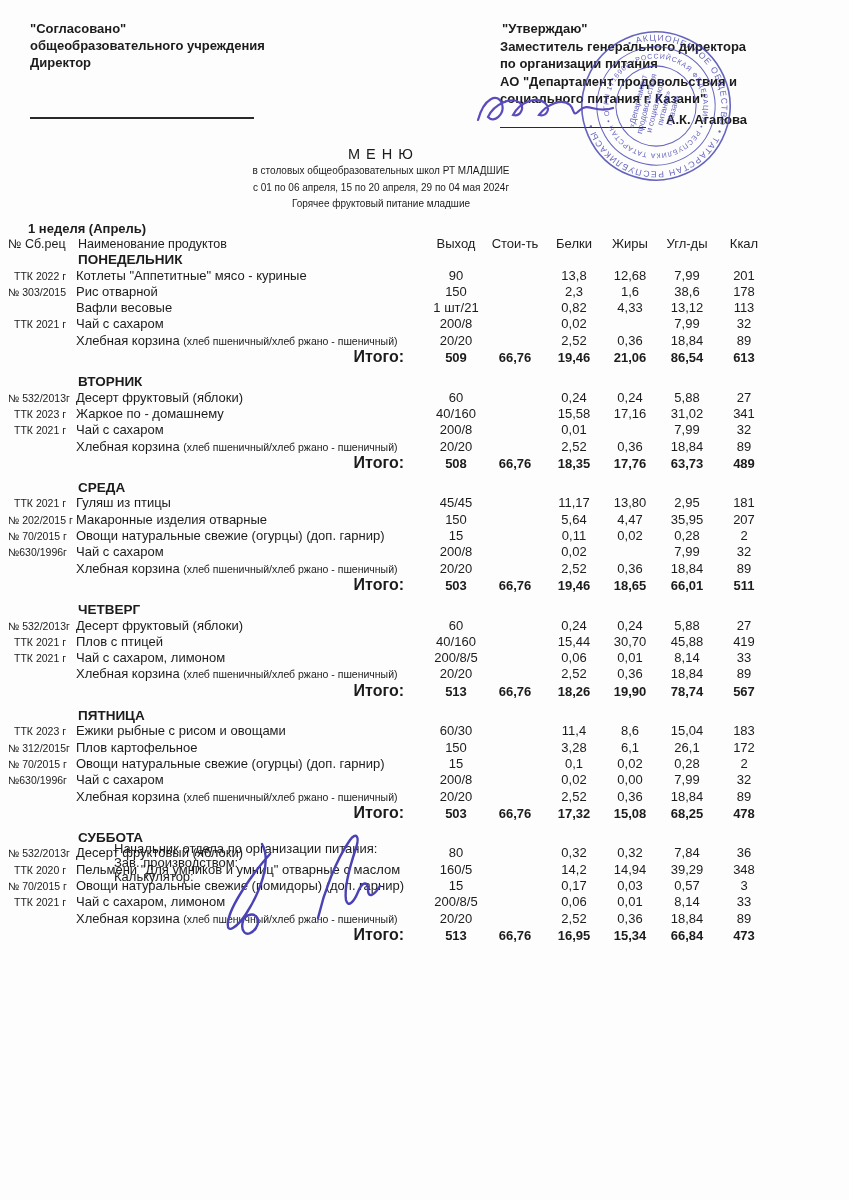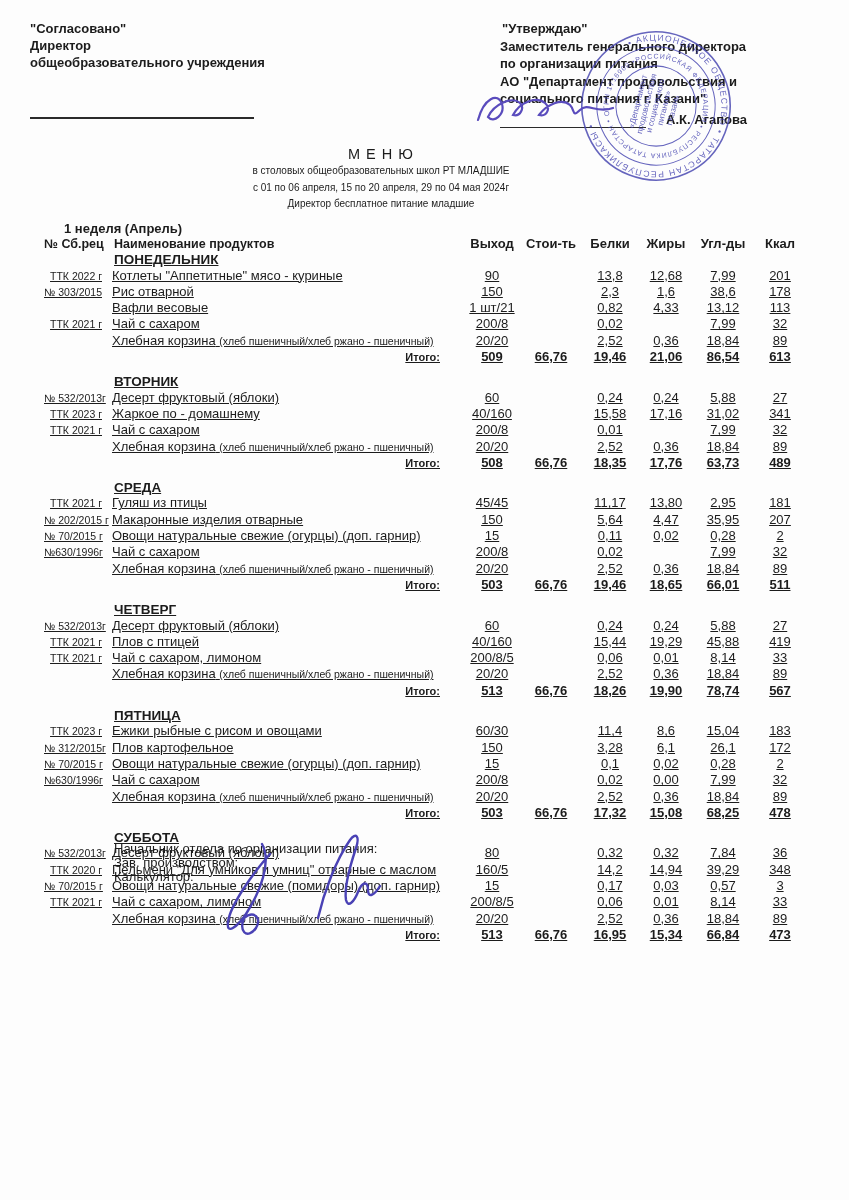--- a/index.html
+++ b/index.html
@@ -18,56 +18,56 @@
   .approve-row { margin-top:3px; display:flex; align-items:flex-end; }
   .approve-line { display:inline-block; width:146px; border-bottom:1.5px solid #2a2a2a; height:14px; }
   .approve-name { margin-left:20px; }
 
   
   .title-block { left:0; top:146px; width:762px; text-align:center; font-weight:normal; }
   .title-block .t1 { font-size:14.5px; letter-spacing:1px; line-height:17px; }
   .title-block .t2, .title-block .t3, .title-block .t4 { font-size:10px; line-height:16.5px; }
 
   
-  .menu-table { left:0; top:221px; width:849px; padding-left:44px; box-sizing:border-box; }
+  .menu-table { left:0; top:221px; width:849px; padding-left:8px; box-sizing:border-box; }
   .week-label { font-size:13px; font-weight:bold; padding-left:20px; line-height:15px; }
   .trow {
     display:grid;
     grid-template-columns:68px 352px 56px 62px 56px 56px 58px 56px;
     align-items:baseline; line-height:15.3px;
   }
-  .cols-header { font-size:12.5px; font-weight:bold; }
+  .cols-header { font-size:12.5px; font-weight:normal; }
   .cols-header .c-name { padding-left:2px; }
   .code { text-align:right; padding-right:10px; font-size:10.5px; white-space:nowrap; }
   .pname { font-size:13px; white-space:nowrap; }
   .pname .small { font-size:10.5px; }
   .num { text-align:center; font-size:13px; }
   .day-name { font-size:13.5px; font-weight:bold; padding-left:2px; }
-  .day-section { margin-bottom:9px;text-decoration:underline; }
+  .day-section { margin-bottom:9px; }
   .total-row { font-weight:bold; }
-  .tot-label { grid-column:1 / 3; text-align:right; padding-right:24px; font-size:11px; }
+  .tot-label { grid-column:1 / 3; text-align:right; padding-right:24px; font-size:16px; }
 
   
   .footer { left:114px; top:842px; font-size:13px; line-height:14px; }
   .footer div { margin-bottom:0; }
 
   
   .stamp-svg { left:576px; top:26px; width:160px; height:160px; opacity:.82; }
   .sig-top { left:468px; top:84px; width:185px; height:52px; }
   .sig-bottom { left:200px; top:822px; width:210px; height:130px; }
 </style>
 </head>
 <body>
 
 <div class="page">
 
   <div class="abs hdr-left">
     <div>"Согласовано"</div>
+    <div>общеобразовательного учреждения</div>
     <div>Директор</div>
-    <div>общеобразовательного учреждения</div>
     <div class="sign-line-left"></div>
   </div>
 
   <div class="abs hdr-right">
     <div style="padding-left:2px;">"Утверждаю"</div>
     <div>Заместитель генерального директора</div>
     <div>по организации питания</div>
     <div>АО  "Департамент  продовольствия  и</div>
     <div>социального питания г. Казани"</div>
     <div class="approve-row">
@@ -102,21 +102,21 @@
   </svg>
 
   <svg class="abs sig-top" viewBox="0 0 185 52">
     <path d="M10 36 C 16 14, 30 8, 34 20 C 37 30, 26 40, 20 33 C 26 20, 44 12, 52 19 C 57 24, 52 33, 45 31 C 52 18, 68 12, 77 19 C 83 24, 79 33, 71 31 C 79 20, 94 14, 102 21 C 107 26, 104 34, 112 26 C 120 18, 128 30, 145 24" fill="none" stroke="#5a4cbd" stroke-width="2.2" stroke-linecap="round"></path>
   </svg>
 
   <div class="abs title-block">
     <div class="t1">М Е Н Ю</div>
     <div class="t2">в столовых общеобразовательных школ РТ МЛАДШИЕ</div>
     <div class="t3">с 01 по 06 апреля, 15 по 20 апреля, 29 по 04 мая 2024г</div>
-    <div class="t4">Директор бесплатное питание младшие</div>
+    <div class="t4">Горячее фруктовый питание младшие</div>
   </div>
 
   <div class="abs menu-table">
     <div class="week-label">1 неделя (Апрель)</div>
     <div class="trow cols-header">
       <div style="text-align:left; white-space:nowrap;">№ Сб.рец</div>
       <div class="c-name">Наименование продуктов</div>
       <div class="num">Выход</div>
       <div class="num">Стои-ть</div>
       <div class="num">Белки</div>
@@ -349,21 +349,21 @@
       <div class="num">5,88</div>
       <div class="num">27</div>
     </div>
 
     <div class="trow">
       <div class="code">ТТК 2021 г</div>
       <div class="pname"><span>Плов с птицей</span> <span class="small"></span></div>
       <div class="num">40/160</div>
       <div class="num"></div>
       <div class="num">15,44</div>
-      <div class="num">19,29</div>
+      <div class="num">30,70</div>
       <div class="num">45,88</div>
       <div class="num">419</div>
     </div>
 
     <div class="trow">
       <div class="code">ТТК 2021 г</div>
       <div class="pname"><span>Чай с сахаром, лимоном</span> <span class="small"></span></div>
       <div class="num">200/8/5</div>
       <div class="num"></div>
       <div class="num">0,06</div>

